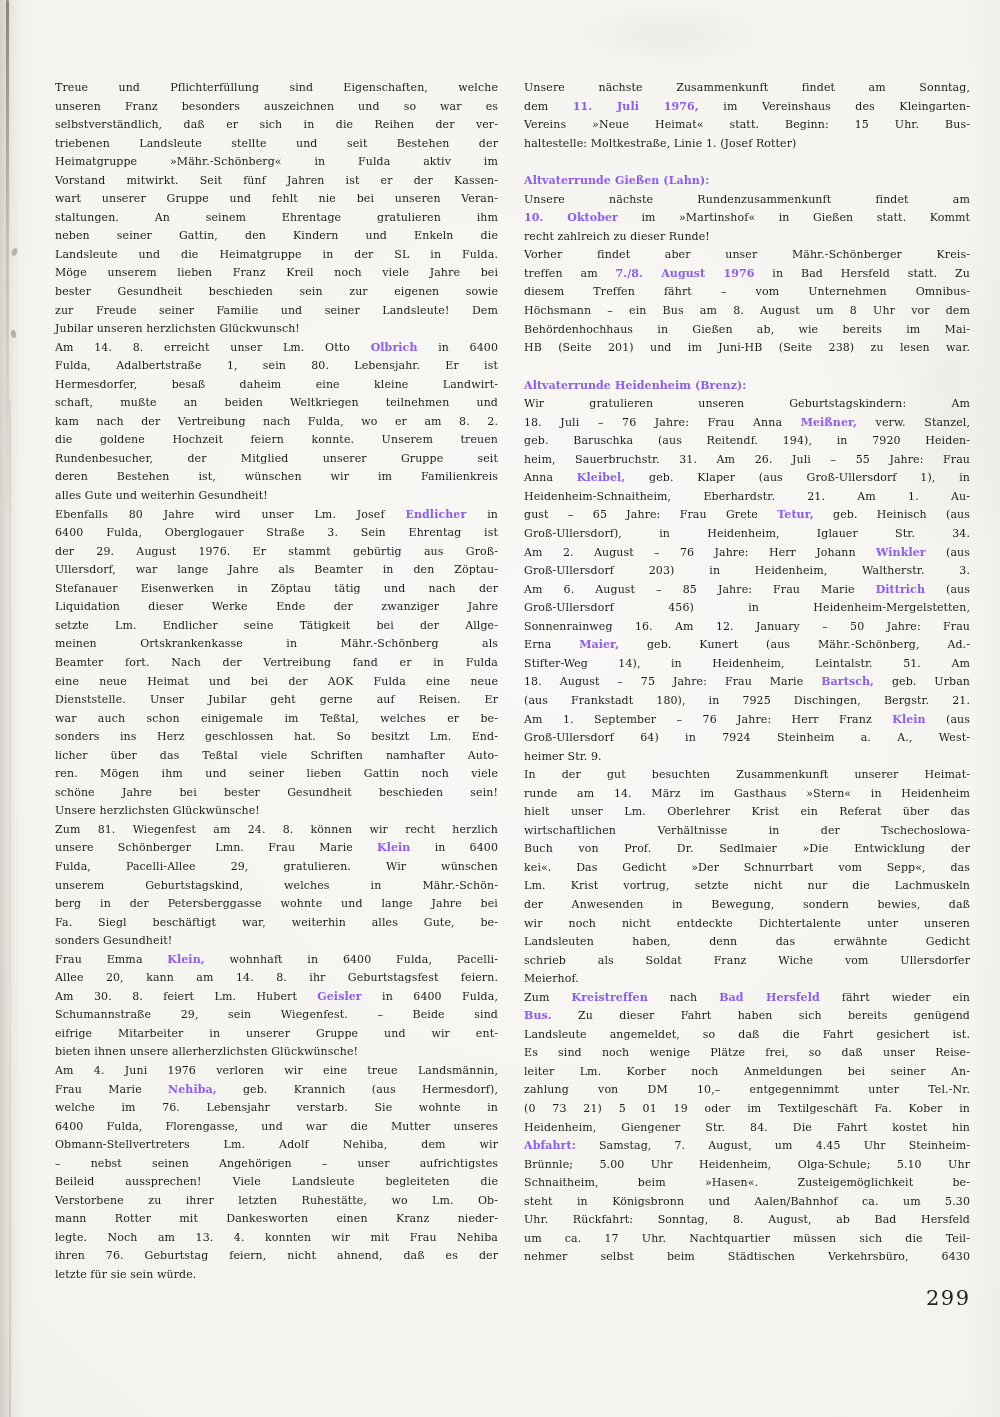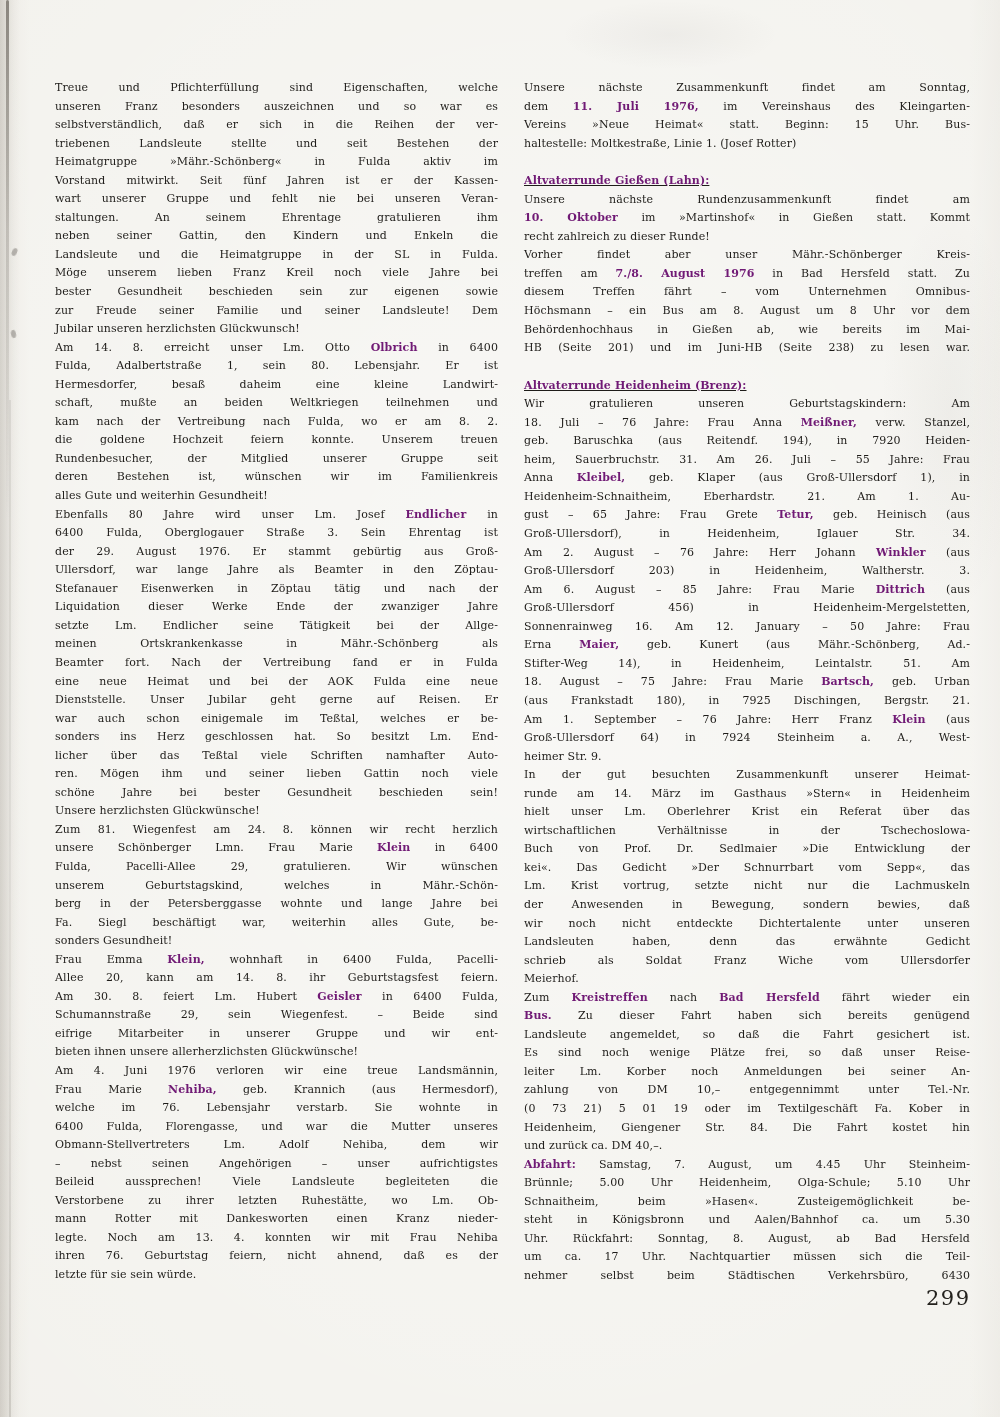--- a/index.html
+++ b/index.html
@@ -23,22 +23,22 @@
   .block{margin:0;}
   .block.heading{margin-top:19px;}
   .line{
     text-align:justify;
     text-align-last:justify;
     white-space:normal;
     height:18.56px;
     overflow:visible;
   }
   .line.last{text-align-last:left;}
-  .block.heading .line{text-align:right;text-align-last:left;font-weight:bold;text-decoration:underline;}
-  b{font-weight:bold;color:#701a75;}
+  .block.heading .line{text-align:right;text-align-last:left;font-weight:bold;}
+  b{font-weight:bold;color:#8b5cf6;}
   #page-number{
     position:absolute;left:926px;top:1286px;
     font-size:21px;font-weight:normal;letter-spacing:1.5px;color:#23211d;
   }
   
   .crease-band{
     position:absolute;left:0;top:0;width:20px;height:1417px;
     background:linear-gradient(90deg, rgba(120,113,103,.18), rgba(120,113,103,.05) 55%, rgba(120,113,103,0));
     pointer-events:none;
   }
@@ -220,21 +220,20 @@
     </div>
     <div class="block para">
       <div class="line">Zum <b>Kreistreffen</b> nach <b>Bad Hersfeld</b> fährt wieder ein</div>
       <div class="line"><b>Bus.</b> Zu dieser Fahrt haben sich bereits genügend</div>
       <div class="line">Landsleute angemeldet, so daß die Fahrt gesichert ist.</div>
       <div class="line">Es sind noch wenige Plätze frei, so daß unser Reise-</div>
       <div class="line">leiter Lm. Korber noch Anmeldungen bei seiner An-</div>
       <div class="line">zahlung von DM 10,– entgegennimmt unter Tel.-Nr.</div>
       <div class="line">(0 73 21) 5 01 19 oder im Textilgeschäft Fa. Kober in</div>
       <div class="line">Heidenheim, Giengener Str. 84. Die Fahrt kostet hin</div>
-      <div class="line last">und zurück ca. DM 40,–.</div>
     </div>
     <div class="block para">
       <div class="line"><b>Abfahrt:</b> Samstag, 7. August, um 4.45 Uhr Steinheim-</div>
       <div class="line">Brünnle; 5.00 Uhr Heidenheim, Olga-Schule; 5.10 Uhr</div>
       <div class="line">Schnaitheim, beim »Hasen«. Zusteigemöglichkeit be-</div>
       <div class="line">steht in Königsbronn und Aalen/Bahnhof ca. um 5.30</div>
       <div class="line">Uhr. Rückfahrt: Sonntag, 8. August, ab Bad Hersfeld</div>
       <div class="line">um ca. 17 Uhr. Nachtquartier müssen sich die Teil-</div>
       <div class="line">nehmer selbst beim Städtischen Verkehrsbüro, 6430</div>
     </div>

